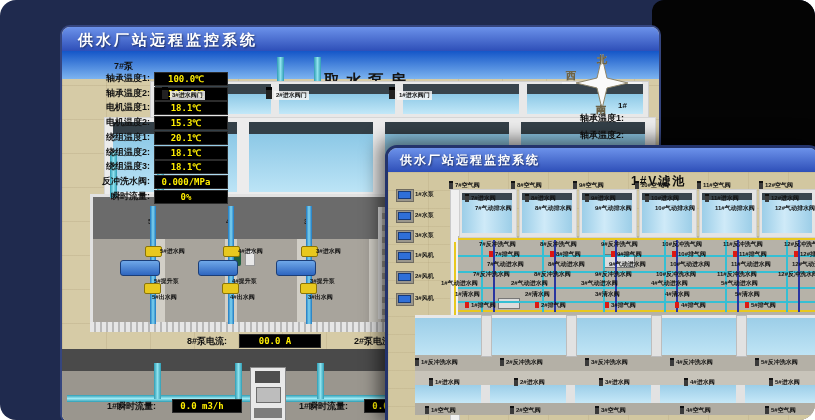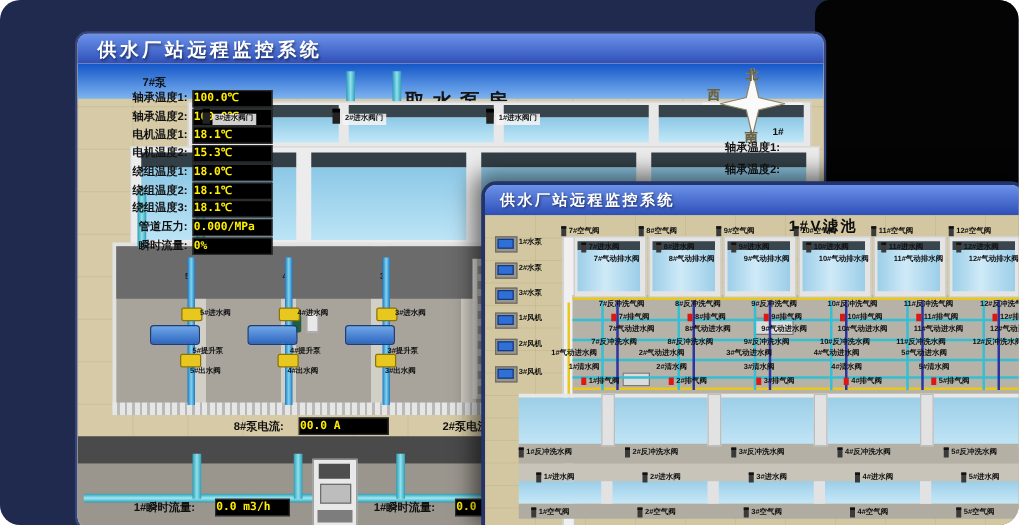--- a/index.html
+++ b/index.html
@@ -4,21 +4,21 @@
 <style>
   html,body{margin:0;padding:0;background:#ffffff;}
   #canvas{position:relative;width:815px;height:420px;background:#1f2a4e;border-radius:16px;overflow:hidden;font-family:"Liberation Sans",sans-serif;}
   .abs{position:absolute;}
   .window{position:absolute;border-radius:10px;overflow:hidden;}
   .titlebar{position:absolute;left:0;top:0;right:0;height:24px;background:linear-gradient(180deg,#6c92ea,#2e4fb8);color:#fff;font-weight:bold;letter-spacing:3px;}
   .titlebar span{display:inline-block;padding:4px 0 0 16px;text-shadow:1px 1px 2px rgba(0,0,0,.5);}
   .scene{position:absolute;left:0;top:24px;right:0;bottom:0;overflow:hidden;}
   .sand{background:#d6cba6;background-image:linear-gradient(rgba(120,100,60,.12) 1px,transparent 1px),linear-gradient(90deg,rgba(120,100,60,.12) 1px,transparent 1px);background-size:44px 34px;}
   .sky{background:linear-gradient(180deg,#1456c8,#7db4f0);}
-  .valbox{background:#000;border:1px solid #2c2c2c;color:#ffee00;font:bold 9px/12px "DejaVu Sans Mono",monospace;text-align:left;padding-right:0;}
+  .valbox{background:#000;border:1px solid #2c2c2c;color:#ffee00;font:bold 9px/12px "DejaVu Sans Mono",monospace;text-align:center;padding-right:10px;}
   .lbl{color:#111;font-weight:bold;}
   svg text{font-family:"Liberation Sans",sans-serif;}
 </style>
 </head>
 <body>
 
 <div id="canvas">
 
   <div class="abs" style="left:652px;top:0;width:163px;height:165px;background:#040404;border-radius:12px 14px 0 0;"></div>
 
@@ -101,26 +101,26 @@
     <div style="position: absolute; left: 52px; top: 9px; font: bold 9px &quot;Liberation Sans&quot;, sans-serif; color: rgb(17, 17, 17);">7#泵</div>
         <div style="position: absolute; left: 0px; top: 21px; width: 88px; text-align: right; font: bold 9px / 13px &quot;Liberation Sans&quot;, sans-serif; color: rgb(17, 17, 17);">轴承温度1:</div>
         <div class="valbox" style="position: absolute; left: 92px; top: 21px; width: 62px; height: 12px;">100.0℃</div>
         <div style="position: absolute; left: 0px; top: 35.7px; width: 88px; text-align: right; font: bold 9px / 13px &quot;Liberation Sans&quot;, sans-serif; color: rgb(17, 17, 17);">轴承温度2:</div>
         <div class="valbox" style="position: absolute; left: 92px; top: 35.7px; width: 62px; height: 12px;">100.0℃</div>
         <div style="position: absolute; left: 0px; top: 50.4px; width: 88px; text-align: right; font: bold 9px / 13px &quot;Liberation Sans&quot;, sans-serif; color: rgb(17, 17, 17);">电机温度1:</div>
         <div class="valbox" style="position: absolute; left: 92px; top: 50.4px; width: 62px; height: 12px;">18.1℃</div>
         <div style="position: absolute; left: 0px; top: 65.1px; width: 88px; text-align: right; font: bold 9px / 13px &quot;Liberation Sans&quot;, sans-serif; color: rgb(17, 17, 17);">电机温度2:</div>
         <div class="valbox" style="position: absolute; left: 92px; top: 65.1px; width: 62px; height: 12px;">15.3℃</div>
         <div style="position: absolute; left: 0px; top: 79.8px; width: 88px; text-align: right; font: bold 9px / 13px &quot;Liberation Sans&quot;, sans-serif; color: rgb(17, 17, 17);">绕组温度1:</div>
-        <div class="valbox" style="position: absolute; left: 92px; top: 79.8px; width: 62px; height: 12px;">18.0℃</div>
+        <div class="valbox" style="position: absolute; left: 92px; top: 79.8px; width: 62px; height: 12px;">20.1℃</div>
         <div style="position: absolute; left: 0px; top: 94.5px; width: 88px; text-align: right; font: bold 9px / 13px &quot;Liberation Sans&quot;, sans-serif; color: rgb(17, 17, 17);">绕组温度2:</div>
         <div class="valbox" style="position: absolute; left: 92px; top: 94.5px; width: 62px; height: 12px;">18.1℃</div>
         <div style="position: absolute; left: 0px; top: 109.2px; width: 88px; text-align: right; font: bold 9px / 13px &quot;Liberation Sans&quot;, sans-serif; color: rgb(17, 17, 17);">绕组温度3:</div>
         <div class="valbox" style="position: absolute; left: 92px; top: 109.2px; width: 62px; height: 12px;">18.1℃</div>
-        <div style="position: absolute; left: 0px; top: 123.9px; width: 88px; text-align: right; font: bold 9px / 13px &quot;Liberation Sans&quot;, sans-serif; color: rgb(17, 17, 17);">管道压力:</div>
+        <div style="position: absolute; left: 0px; top: 123.9px; width: 88px; text-align: right; font: bold 9px / 13px &quot;Liberation Sans&quot;, sans-serif; color: rgb(17, 17, 17);">反冲洗水阀:</div>
         <div class="valbox" style="position: absolute; left: 92px; top: 123.9px; width: 62px; height: 12px;">0.000/MPa</div>
         <div style="position: absolute; left: 0px; top: 138.6px; width: 88px; text-align: right; font: bold 9px / 13px &quot;Liberation Sans&quot;, sans-serif; color: rgb(17, 17, 17);">瞬时流量:</div>
         <div class="valbox" style="position: absolute; left: 92px; top: 138.6px; width: 62px; height: 12px;">0%</div>
         <div style="position: absolute; left: 100px; top: 36px; width: 6px; height: 9px; background: rgb(34, 34, 34); border-top: 3px solid rgb(0, 0, 0);"></div>
         <div style="position: absolute; left: 108px; top: 40px; padding: 1px 2px; background: rgba(245, 245, 245, 0.85); font: bold 6px / 7px &quot;Liberation Sans&quot;, sans-serif; color: rgb(17, 17, 17); white-space: nowrap;">3#进水阀门</div>
         <div style="position: absolute; left: 204px; top: 36px; width: 6px; height: 9px; background: rgb(34, 34, 34); border-top: 3px solid rgb(0, 0, 0);"></div>
         <div style="position: absolute; left: 212px; top: 40px; padding: 1px 2px; background: rgba(245, 245, 245, 0.85); font: bold 6px / 7px &quot;Liberation Sans&quot;, sans-serif; color: rgb(17, 17, 17); white-space: nowrap;">2#进水阀门</div>
         <div style="position: absolute; left: 327px; top: 36px; width: 6px; height: 9px; background: rgb(34, 34, 34); border-top: 3px solid rgb(0, 0, 0);"></div>
         <div style="position: absolute; left: 335px; top: 40px; padding: 1px 2px; background: rgba(245, 245, 245, 0.85); font: bold 6px / 7px &quot;Liberation Sans&quot;, sans-serif; color: rgb(17, 17, 17); white-space: nowrap;">1#进水阀门</div>
         <div style="position: absolute; left: 556px; top: 50px; font: bold 8px &quot;Liberation Sans&quot;, sans-serif; color: rgb(17, 17, 17);">1#</div>

